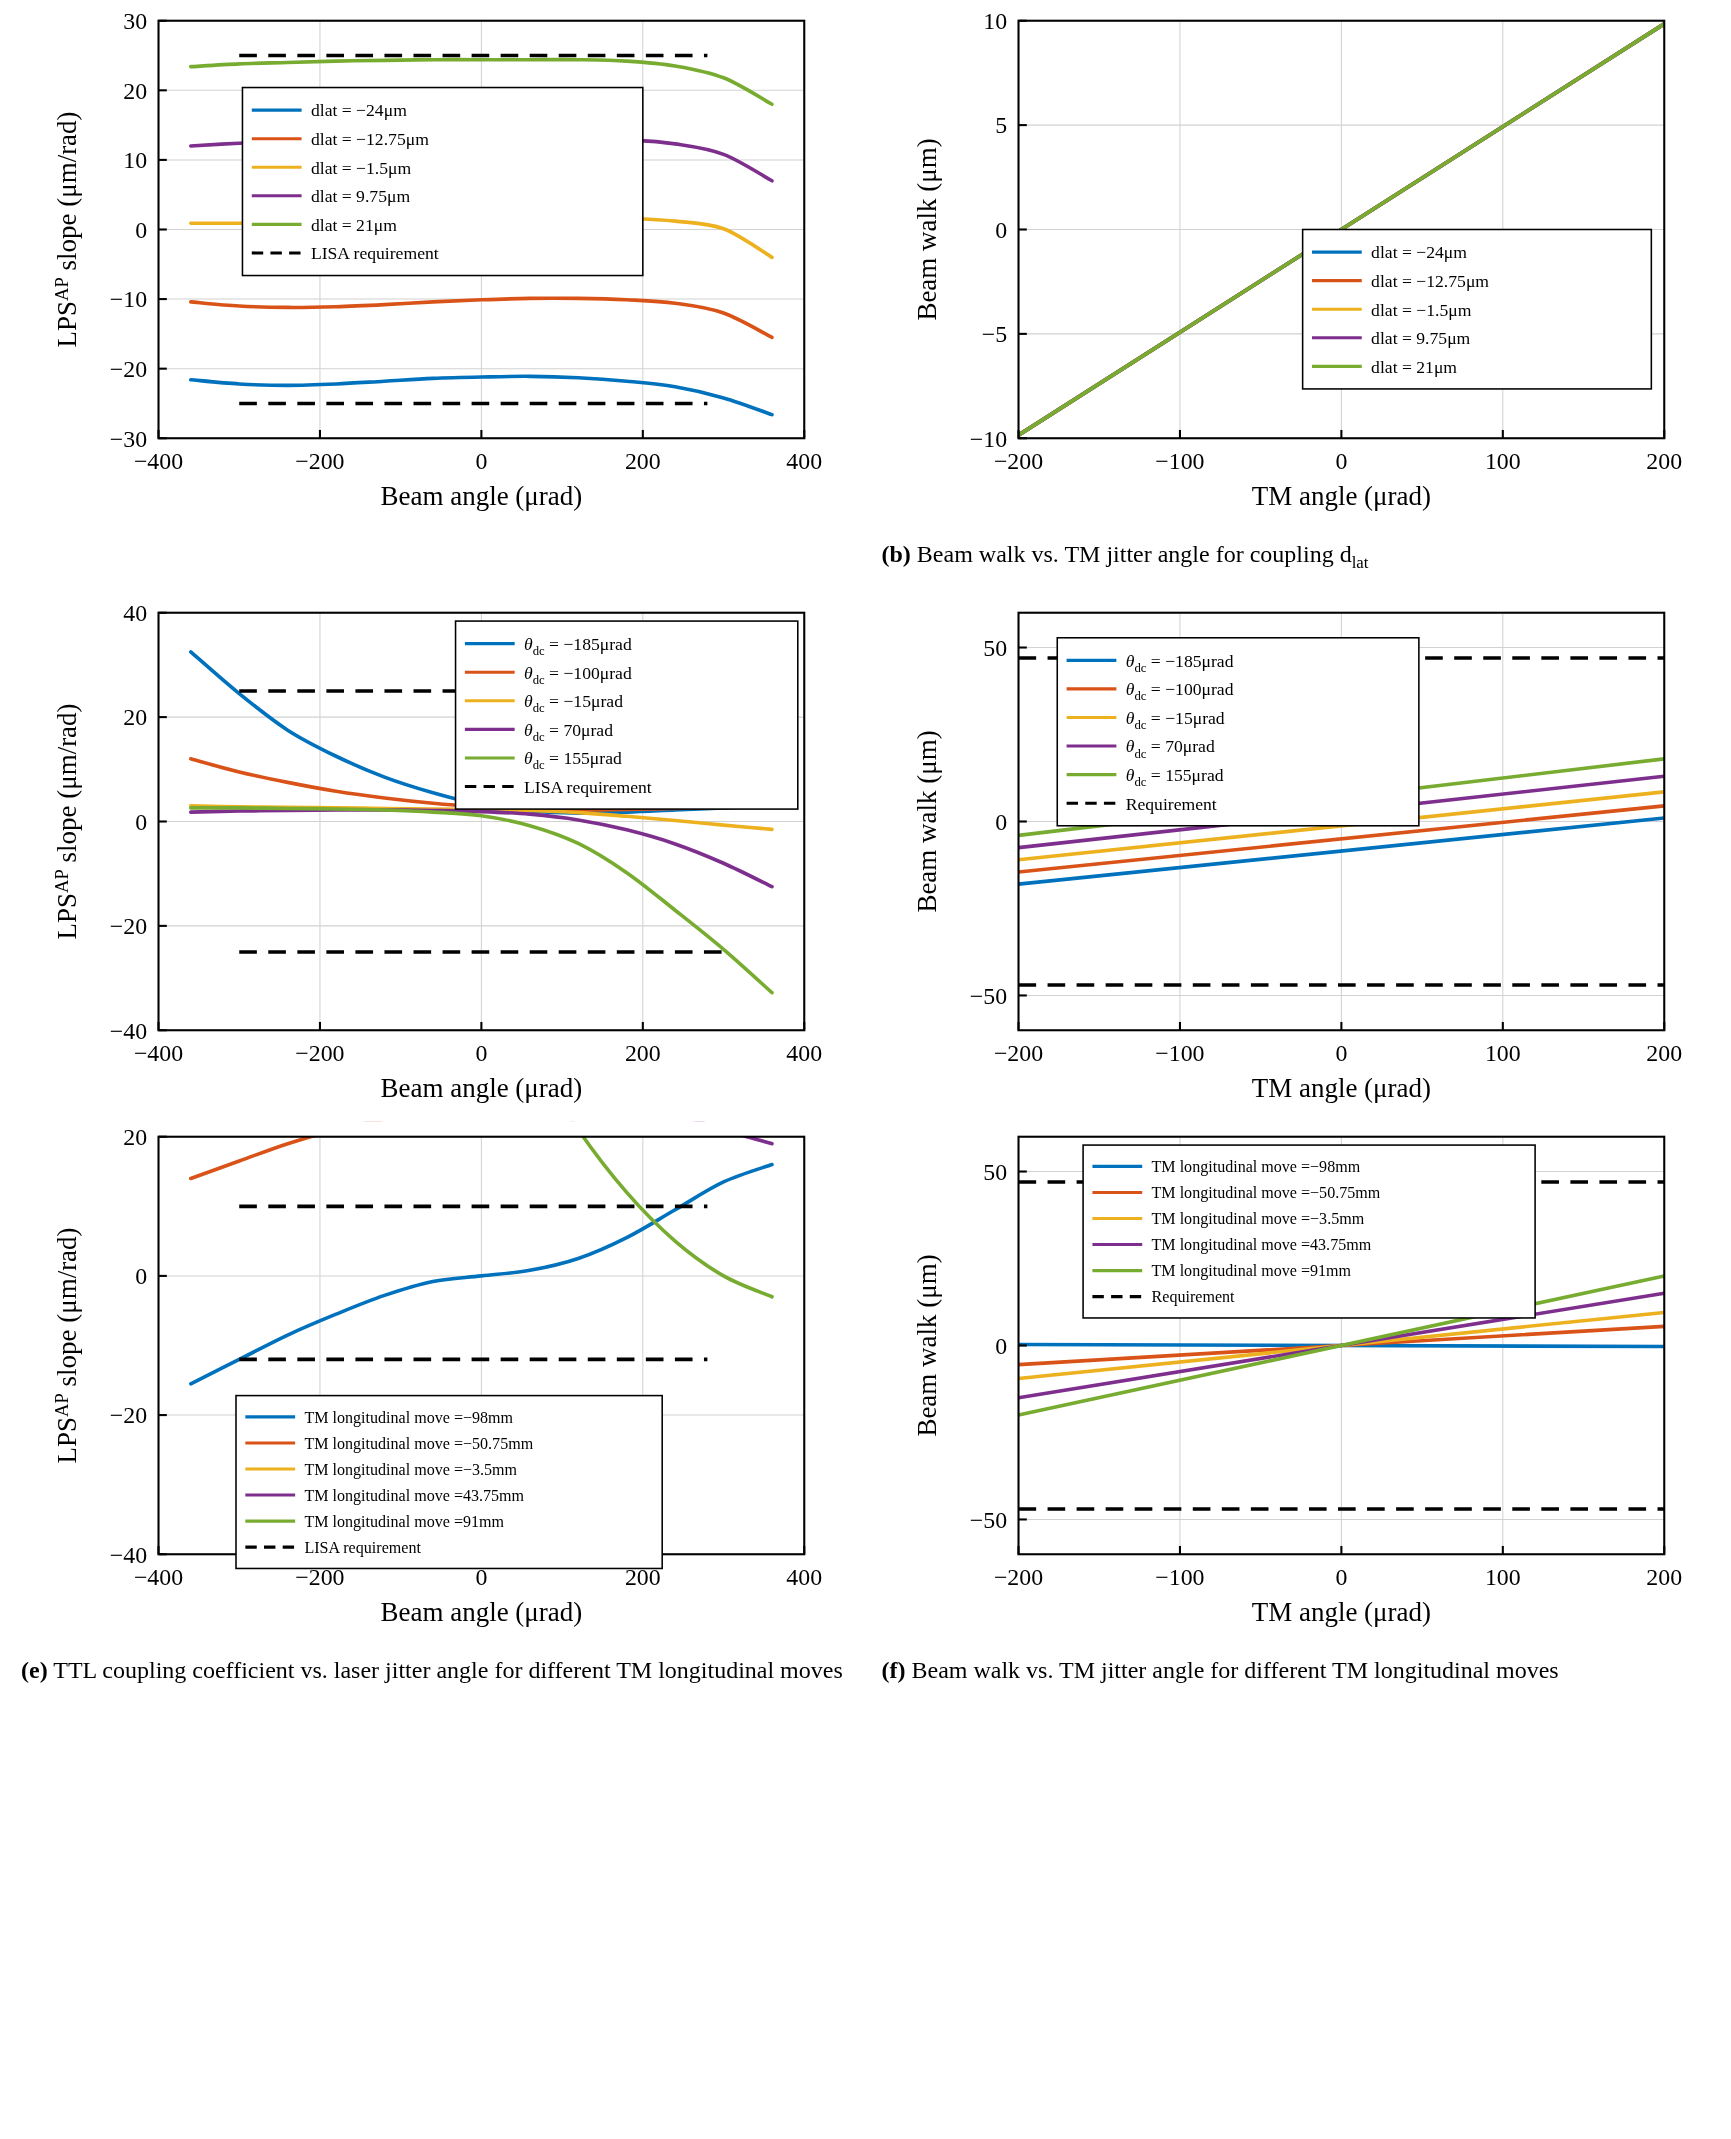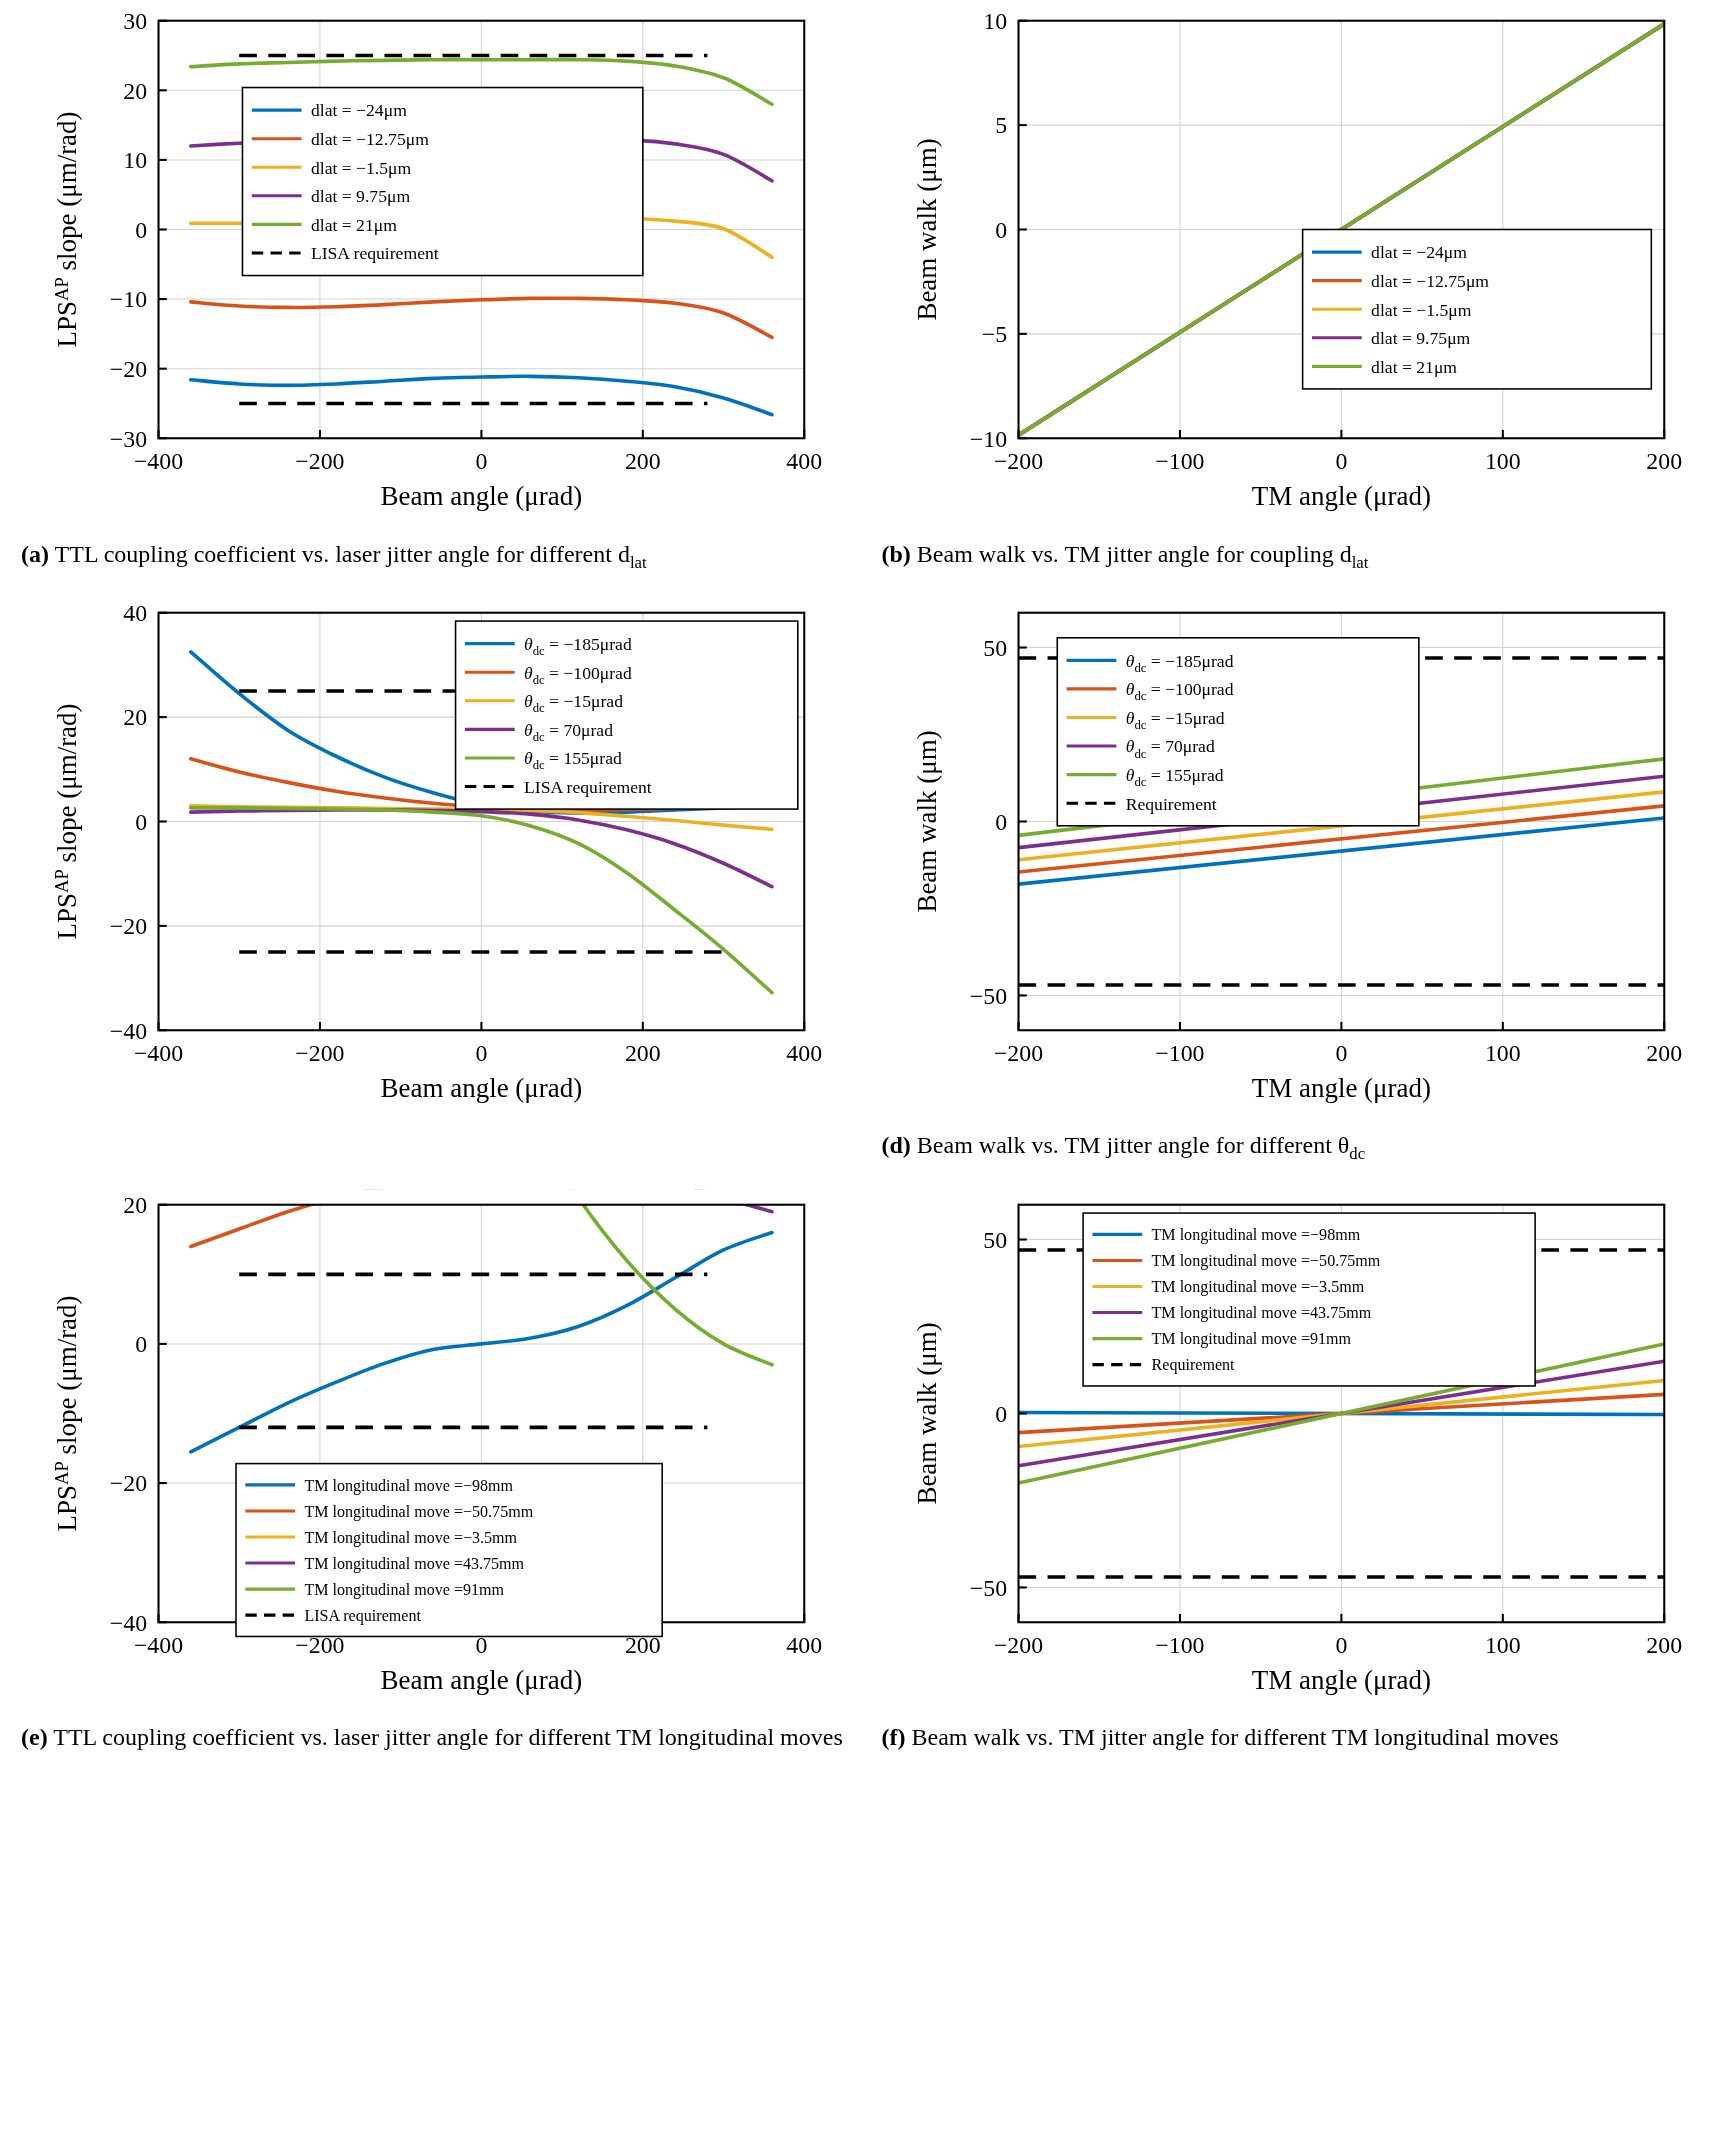--- a/index.html
+++ b/index.html
@@ -85,24 +85,20 @@
             <line x1="394.85" y1="312.50000000000006" x2="490.85" y2="312.50000000000006" stroke="#EDB120" stroke-width="6"></line>
             <text x="508.85" y="324.74000000000007" font-size="34" font-family="&quot;Liberation Serif&quot;,serif" fill="#000"><tspan>dlat</tspan><tspan> = −1.5μm</tspan></text>
             <line x1="394.85" y1="367.58000000000004" x2="490.85" y2="367.58000000000004" stroke="#7E2F8E" stroke-width="6"></line>
             <text x="508.85" y="379.82000000000005" font-size="34" font-family="&quot;Liberation Serif&quot;,serif" fill="#000"><tspan>dlat</tspan><tspan> = 9.75μm</tspan></text>
             <line x1="394.85" y1="422.66" x2="490.85" y2="422.66" stroke="#77AC30" stroke-width="6"></line>
             <text x="508.85" y="434.90000000000003" font-size="34" font-family="&quot;Liberation Serif&quot;,serif" fill="#000"><tspan>dlat</tspan><tspan> = 21μm</tspan></text>
             <line x1="394.85" y1="477.74000000000007" x2="490.85" y2="477.74000000000007" stroke="#000000" stroke-width="6" stroke-dasharray="22,14"></line>
             <text x="508.85" y="489.9800000000001" font-size="34" font-family="&quot;Liberation Serif&quot;,serif" fill="#000">LISA requirement</text>
           </svg>
       </div>
-      <div class="caption">
-        <b>(a)</b>
-        <span>TTL coupling coefficient vs. laser jitter angle for different d</span><sub>lat</sub>
-      </div>
     </div>
 
     <div class="cell">
       <div class="figwrap">
         <svg id="svg-b" width="778" height="519" viewBox="0 0 1500 1000">
             <rect x="215" y="30" width="1245" height="805" fill="#ffffff" stroke="none"></rect>
             <line x1="215" y1="30" x2="215" y2="835" stroke="#d2d2d2" stroke-width="2"></line>
             <line x1="526.25" y1="30" x2="526.25" y2="835" stroke="#d2d2d2" stroke-width="2"></line>
             <line x1="837.5" y1="30" x2="837.5" y2="835" stroke="#d2d2d2" stroke-width="2"></line>
             <line x1="1148.75" y1="30" x2="1148.75" y2="835" stroke="#d2d2d2" stroke-width="2"></line>
@@ -284,24 +280,20 @@
             <line x1="307.7" y1="232" x2="403.7" y2="232" stroke="#EDB120" stroke-width="6"></line>
             <text x="421.7" y="244.24" font-size="34" font-family="&quot;Liberation Serif&quot;,serif" fill="#000"><tspan font-style="italic">θ</tspan><tspan dy="10" font-size="24.48">dc</tspan><tspan dy="-10"> = −15μrad</tspan></text>
             <line x1="307.7" y1="287.08000000000004" x2="403.7" y2="287.08000000000004" stroke="#7E2F8E" stroke-width="6"></line>
             <text x="421.7" y="299.32000000000005" font-size="34" font-family="&quot;Liberation Serif&quot;,serif" fill="#000"><tspan font-style="italic">θ</tspan><tspan dy="10" font-size="24.48">dc</tspan><tspan dy="-10"> = 70μrad</tspan></text>
             <line x1="307.7" y1="342.16" x2="403.7" y2="342.16" stroke="#77AC30" stroke-width="6"></line>
             <text x="421.7" y="354.40000000000003" font-size="34" font-family="&quot;Liberation Serif&quot;,serif" fill="#000"><tspan font-style="italic">θ</tspan><tspan dy="10" font-size="24.48">dc</tspan><tspan dy="-10"> = 155μrad</tspan></text>
             <line x1="307.7" y1="397.24000000000007" x2="403.7" y2="397.24000000000007" stroke="#000000" stroke-width="6" stroke-dasharray="22,14"></line>
             <text x="421.7" y="409.4800000000001" font-size="34" font-family="&quot;Liberation Serif&quot;,serif" fill="#000">Requirement</text>
           </svg>
       </div>
-      <div class="caption">
-        <b>(d)</b>
-        <span>Beam walk vs. TM jitter angle for different θ</span><sub>dc</sub>
-      </div>
     </div>
 
     <div class="cell">
       <div class="figwrap">
         <svg id="svg-e" width="778" height="519" viewBox="0 0 1500 1000">
             <rect x="215" y="30" width="1245" height="805" fill="#ffffff" stroke="none"></rect>
             <line x1="215" y1="30" x2="215" y2="835" stroke="#d2d2d2" stroke-width="2"></line>
             <line x1="526.25" y1="30" x2="526.25" y2="835" stroke="#d2d2d2" stroke-width="2"></line>
             <line x1="837.5" y1="30" x2="837.5" y2="835" stroke="#d2d2d2" stroke-width="2"></line>
             <line x1="1148.75" y1="30" x2="1148.75" y2="835" stroke="#d2d2d2" stroke-width="2"></line>

